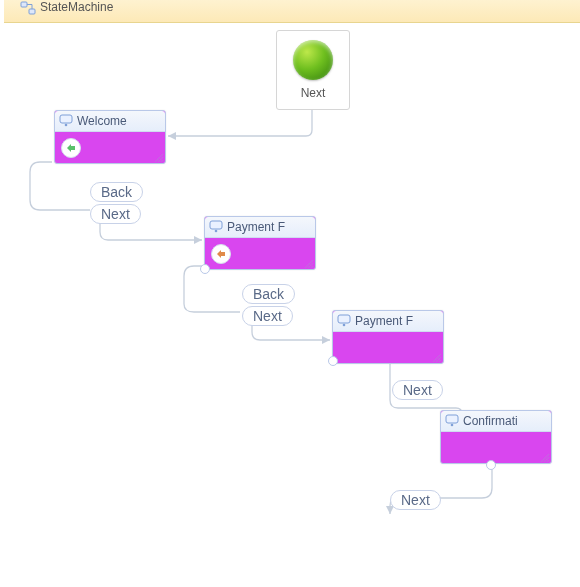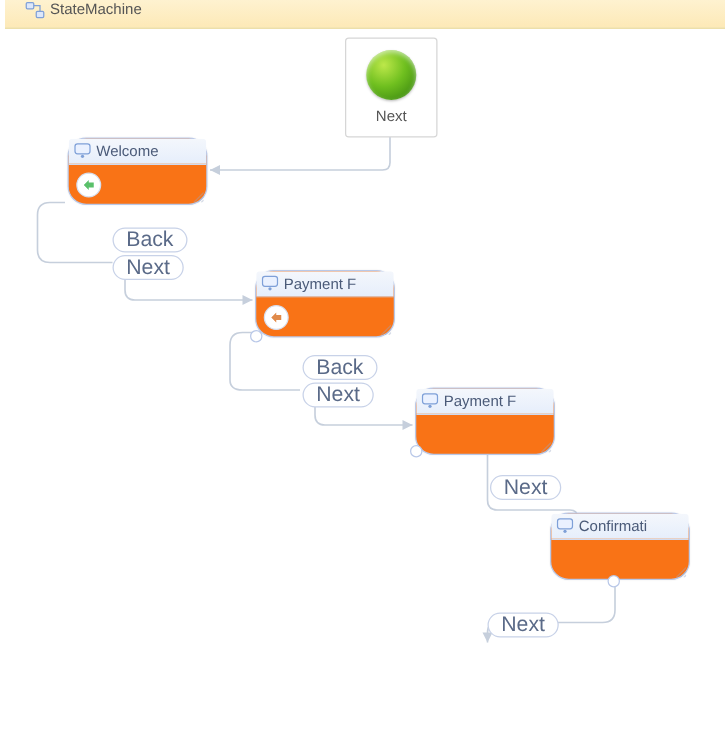--- a/index.html
+++ b/index.html
@@ -2,33 +2,33 @@
 <html><head>
 <meta charset="utf-8">
 <style>
   html,body{margin:0;padding:0;width:580px;height:587px;font-family:"Segoe UI",Arial,sans-serif;font-size:12px;background:#fff;color:#333;}
   .canvas{position:relative;width:580px;height:587px;overflow:hidden;}
   
   .titlebar{position:absolute;left:4px;top:0;right:0;height:22px;background:linear-gradient(#FEF2D0,#FDE9B7);border-bottom:1px solid #E8D58F;display:flex;padding-left:16px;}
   .titlebar .icon{width:16px;height:16px;margin-right:4px;display:flex;align-items:center;justify-content:center;}
   .titlebar .label{color:#555;}
   
-  .state{position:absolute;width:110px;height:52px;border:1px solid #B9C8E8;border-radius:15px;background:#f97316;box-shadow:0 0 0 1px rgba(0,0,0,0.02);}
+  .state{position:absolute;width:110px;height:52px;border:1px solid #B9C8E8;border-radius:3px;background:#d946ef;box-shadow:0 0 0 1px rgba(0,0,0,0.02);}
   .state .hdr{height:20px;background:linear-gradient(#F4F7FC,#E6EEFB);border-bottom:1px solid #D0DBF0;display:flex;align-items:center;padding:0 4px;white-space:nowrap;overflow:hidden;border-radius:3px 3px 0 0;}
   .state .hdr .sicon{width:14px;height:14px;margin-right:4px;flex:0 0 auto;}
   .state .hdr .txt{color:#4A5A78;overflow:hidden;text-overflow:clip;}
   .state .body{position:relative;height:31px;}
   .state .grip{position:absolute;right:2px;bottom:2px;width:10px;height:10px;opacity:0.4;}
   .state .bodyicon{position:absolute;left:6px;top:6px;width:18px;height:18px;border:1px solid #D6DEEE;border-radius:50%;background:#fff;display:flex;align-items:center;justify-content:center;}
   
   .startbox{position:absolute;width:72px;height:78px;border:1px solid #D6D6D6;border-radius:3px;background:#fff;display:flex;flex-direction:column;align-items:center;justify-content:center;}
   .startball{width:40px;height:40px;border-radius:50%;background:radial-gradient(circle at 35% 30%,#BDE84A 0%,#6FBF1F 45%,#2E7A0C 100%);box-shadow:inset 0 2px 4px rgba(255,255,255,0.6),0 1px 2px rgba(0,0,0,0.25);}
   .startlabel{margin-top:6px;color:#555;}
   
-  .pill{position:absolute;height:18px;line-height:16px;padding:0 10px;border:1px solid #C8D2E8;border-radius:10px;background:#fff;color:#5A6A88;display:flex;align-items:center;font-size:17px;}
+  .pill{position:absolute;height:18px;line-height:16px;padding:0 10px;border:1px solid #C8D2E8;border-radius:10px;background:#fff;color:#5A6A88;display:flex;align-items:center;font-size:14px;}
   
   .dot{position:absolute;width:8px;height:8px;border:1px solid #B9C8E8;border-radius:50%;background:#fff;}
   svg.lines{position:absolute;left:0;top:0;width:580px;height:587px;pointer-events:none;}
   svg.lines path{stroke:#C6CFDC;stroke-width:1.3;fill:none;}
   svg.lines path.arrowhead{fill:#C6CFDC;stroke:none;}
 </style>
 </head>
 <body>
 
 <div class="canvas">

